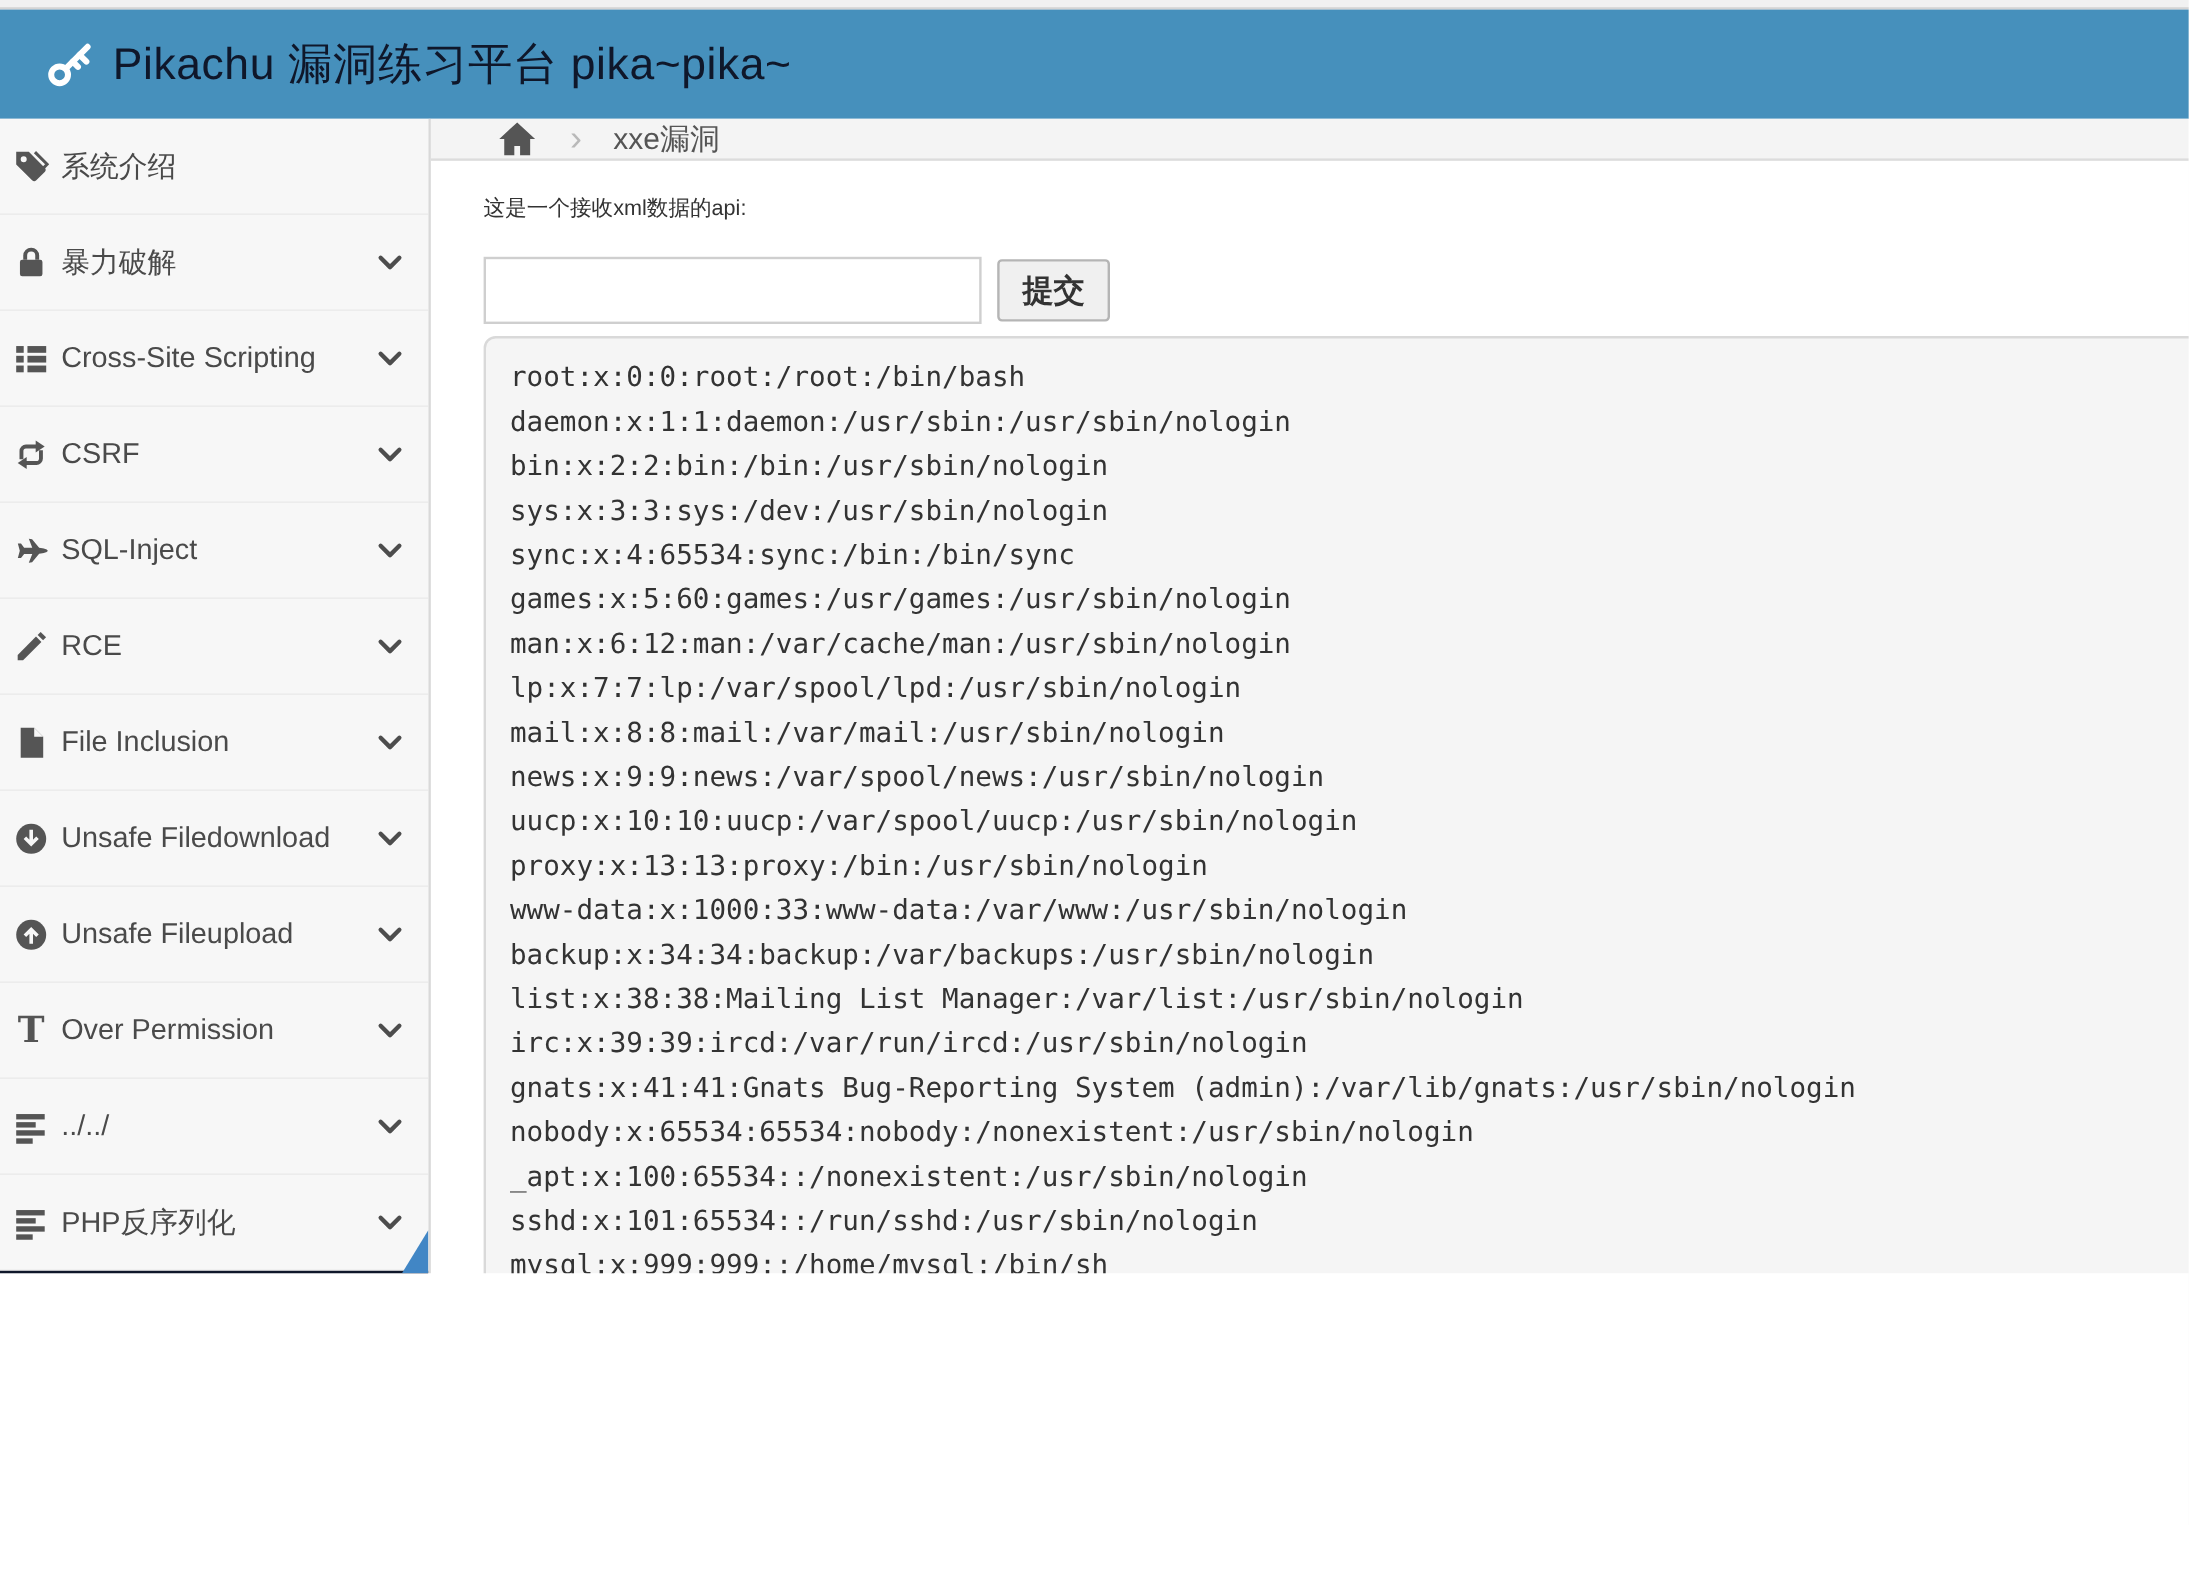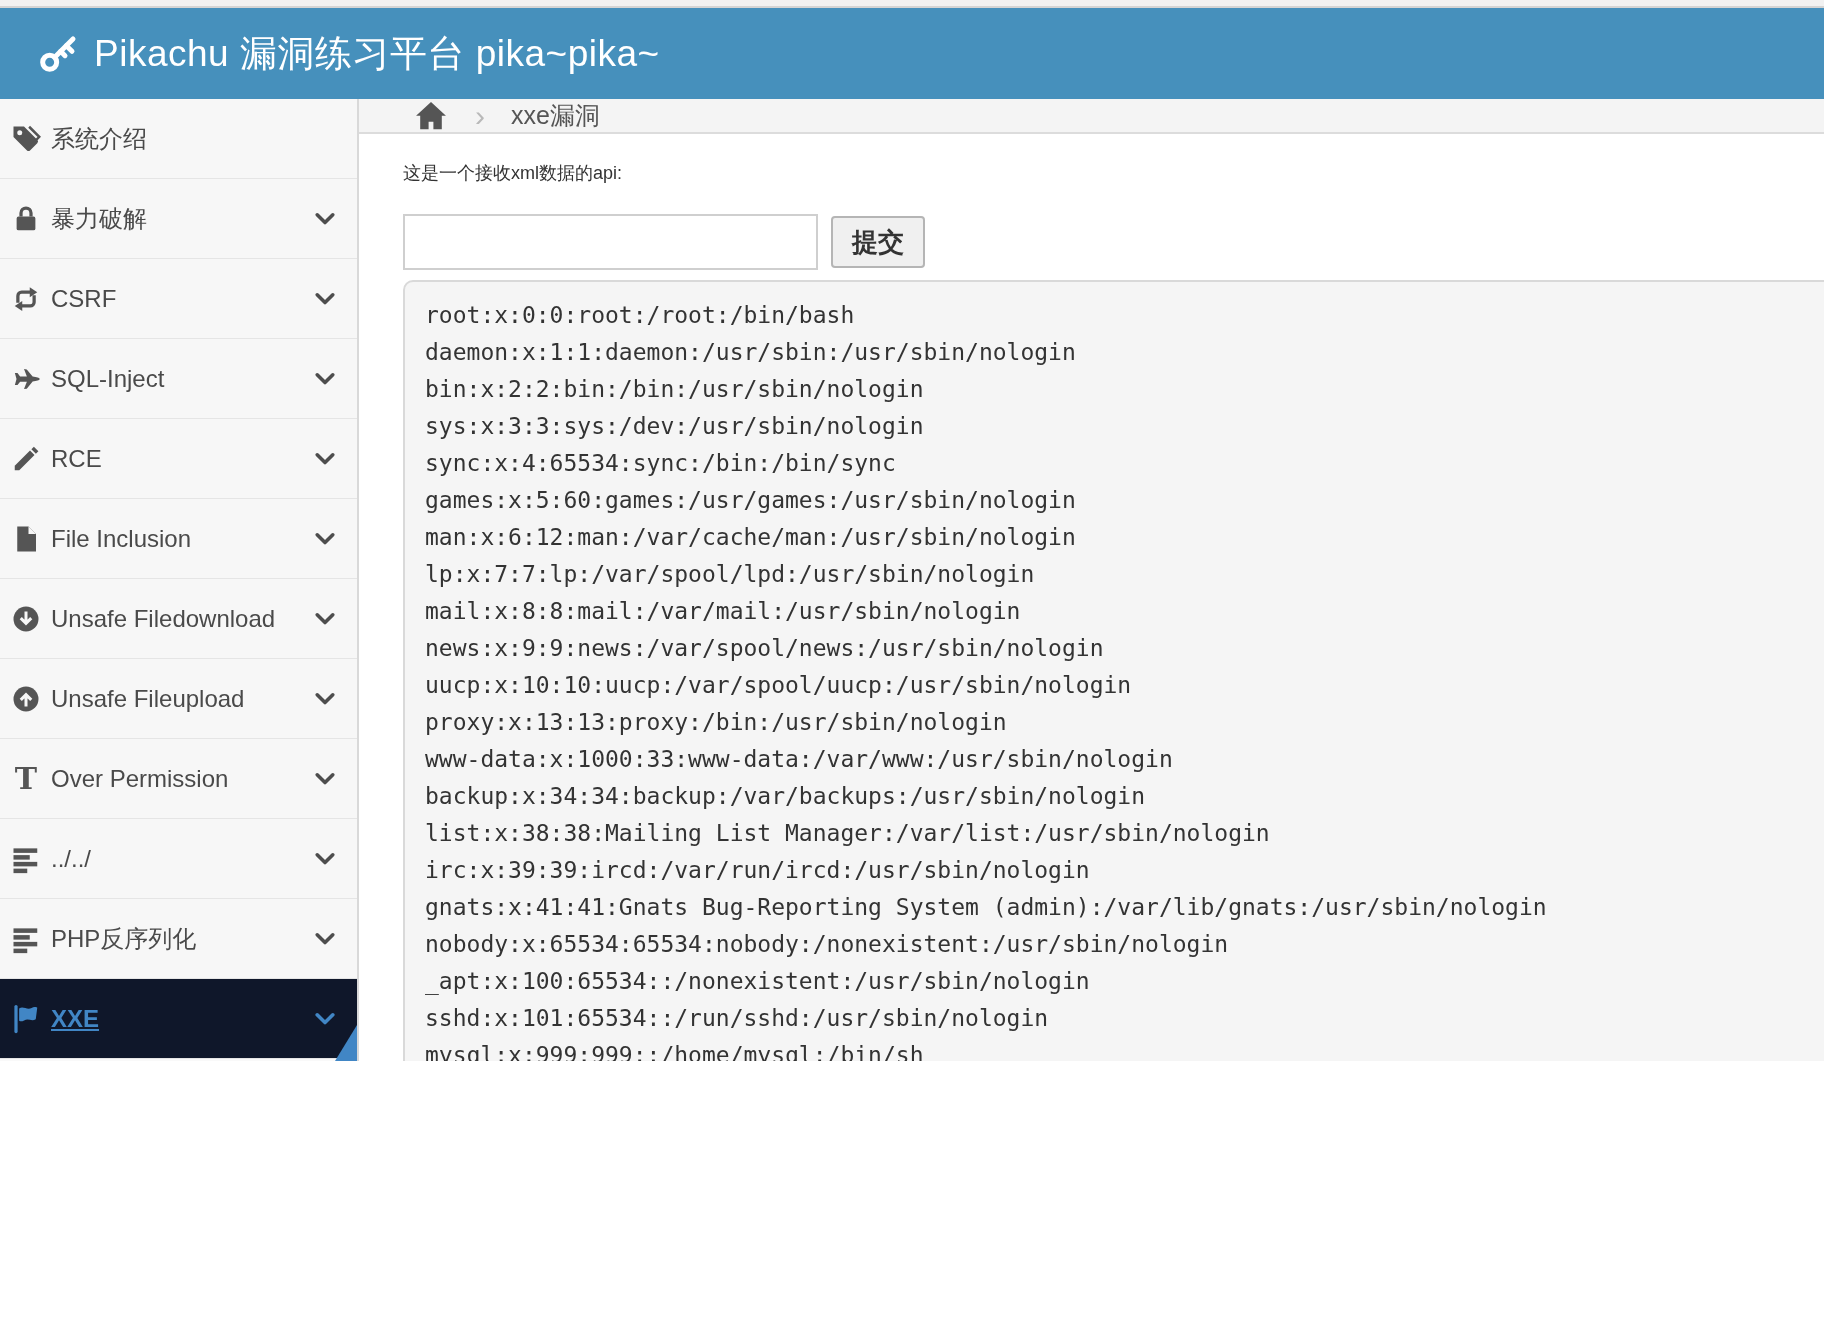--- a/index.html
+++ b/index.html
@@ -10,21 +10,21 @@
   }
   
   .top-strip{height:6px;background:#f1f1f1;border-bottom:2px solid #d4d4d4;}
   
   .app-header{
     height:91px;background:#4690bc;display:flex;align-items:center;
     padding-left:38px;box-sizing:border-box;
   }
   .key-icon{display:flex;align-items:center;}
   .app-title{
-    color:#ffffff;font-size:37px;font-weight:400;margin:0 0 0 16px;letter-spacing:.5px;text-align:center;
+    color:#0f172a;font-size:37px;font-weight:400;margin:0 0 0 16px;letter-spacing:.5px;text-align:center;
   }
   
   .main{display:flex;height:962px;}
   
   .sidebar{
     width:359px;min-width:359px;background:#f7f7f7;box-sizing:border-box;
     border-right:2px solid #d9d9d9;position:relative;overflow:hidden;
   }
   .menu{list-style:none;margin:0;padding:0;}
   .menu-item{
@@ -127,20 +127,38 @@
           <span class="mi-label">系统介绍</span>
         </li>
         <li class="menu-item">
           <span class="mi-icon">
             <svg width="30" height="30" viewBox="0 0 24 24">
               <rect x="4.5" y="10" width="15" height="11" rx="1.5" fill="currentColor"></rect>
               <path d="M8 10V7.2a4 4 0 0 1 8 0V10" fill="none" stroke="currentColor" stroke-width="2.6"></path>
             </svg>
           </span>
           <span class="mi-label">暴力破解</span>
+          <span class="mi-chevron">
+            <svg width="24" height="24" viewBox="0 0 20 20">
+              <path d="M3.5 6.5l6.5 6.5 6.5-6.5" fill="none" stroke="currentColor" stroke-width="3" stroke-linecap="round" stroke-linejoin="round"></path>
+            </svg>
+          </span>
+        </li>
+        <li class="menu-item">
+          <span class="mi-icon">
+            <svg width="30" height="30" viewBox="0 0 24 24">
+              <rect x="2" y="3.5" width="5" height="4.5" fill="currentColor"></rect>
+              <rect x="9.5" y="3.5" width="12.5" height="4.5" fill="currentColor"></rect>
+              <rect x="2" y="10" width="5" height="4.5" fill="currentColor"></rect>
+              <rect x="9.5" y="10" width="12.5" height="4.5" fill="currentColor"></rect>
+              <rect x="2" y="16.5" width="5" height="4.5" fill="currentColor"></rect>
+              <rect x="9.5" y="16.5" width="12.5" height="4.5" fill="currentColor"></rect>
+            </svg>
+          </span>
+          <span class="mi-label">Cross-Site Scripting</span>
           <span class="mi-chevron">
             <svg width="24" height="24" viewBox="0 0 20 20">
               <path d="M3.5 6.5l6.5 6.5 6.5-6.5" fill="none" stroke="currentColor" stroke-width="3" stroke-linecap="round" stroke-linejoin="round"></path>
             </svg>
           </span>
         </li>
         <li class="menu-item">
           <span class="mi-icon">
             <svg width="30" height="30" viewBox="0 0 24 24">
               <path d="M5.5 15V9.5a3 3 0 0 1 3-3H16" fill="none" stroke="currentColor" stroke-width="2.6"></path>

